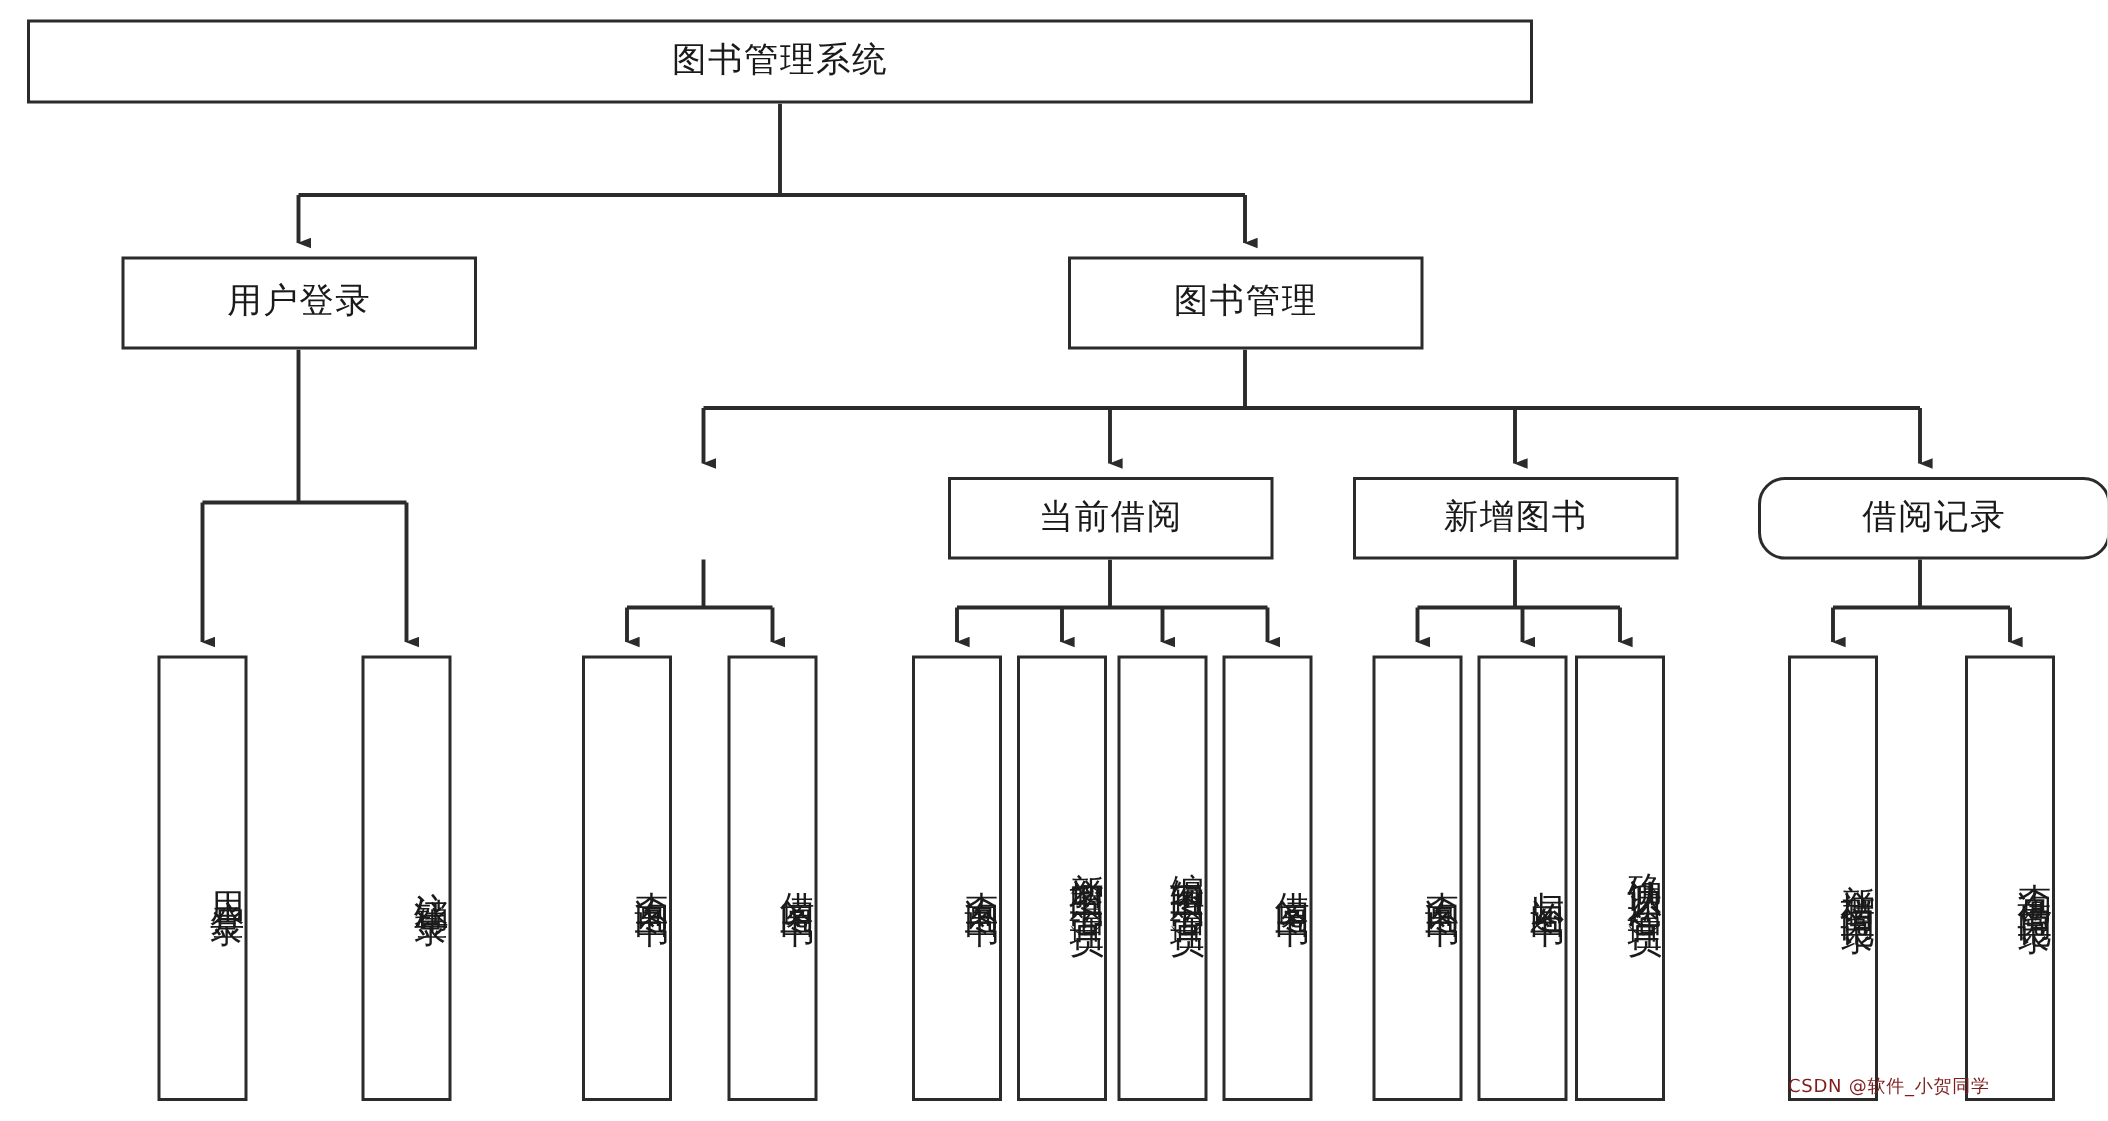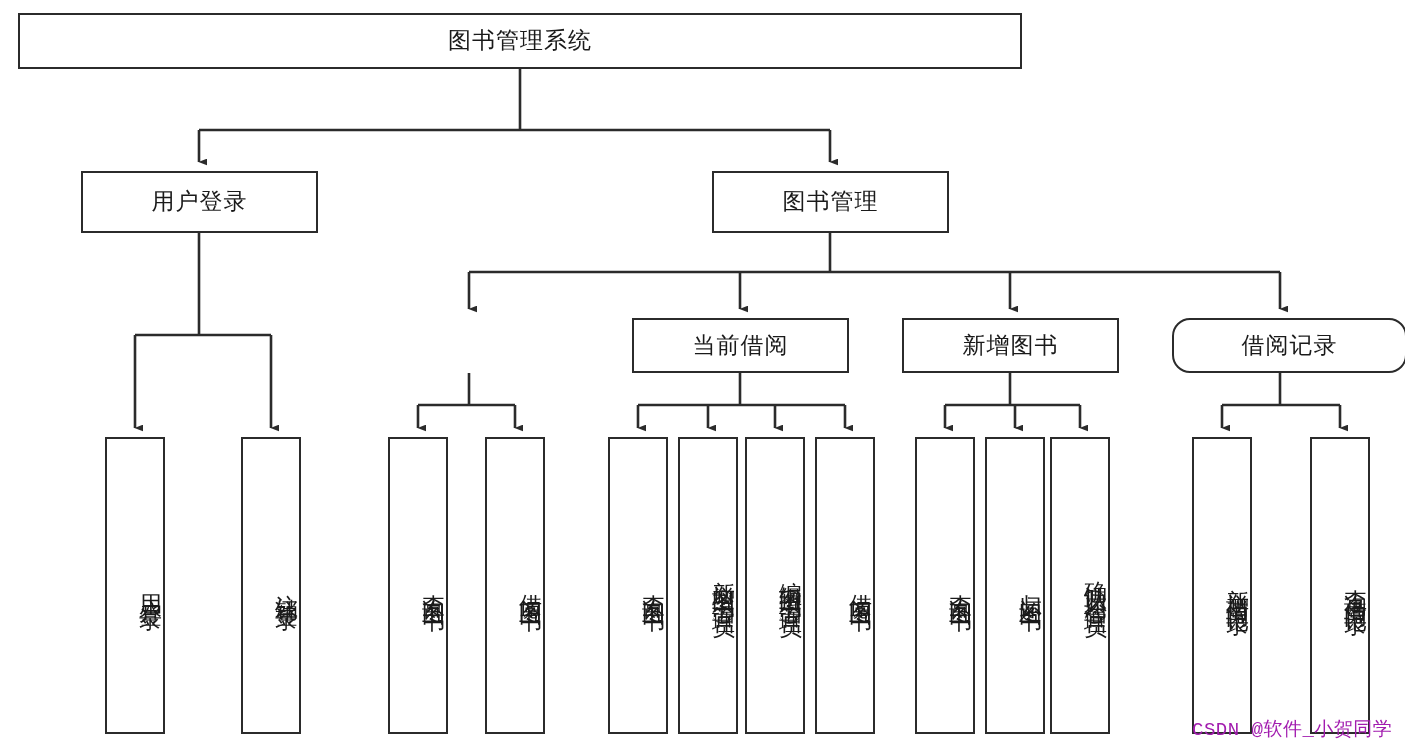--- a/index.html
+++ b/index.html
@@ -56,25 +56,24 @@
     align-items: flex-start;
     justify-content: center;
   }
   .node.vertical .vtext {
     writing-mode: vertical-rl;
     text-orientation: upright;
     white-space: nowrap;
   }
   .watermark {
     position: absolute;
-    font-size: 19px;
-    color: #a21caf;
+    font-size: 12px;
+    color: #7f1d1d;
     white-space: nowrap;
     letter-spacing: 0.5px;
-    font-family: Liberation Mono, monospace;
   }
 </style>
 </head>
 <body>
 
 <div id="canvas">
 
   <svg id="edge-layer" viewBox="0 0 1405 747" width="1405" height="747" xmlns="http://www.w3.org/2000/svg">
     <defs>
       <marker id="arrowhead" markerWidth="8" markerHeight="9" refX="3.5" refY="8.4" orient="auto" markerUnits="userSpaceOnUse">

